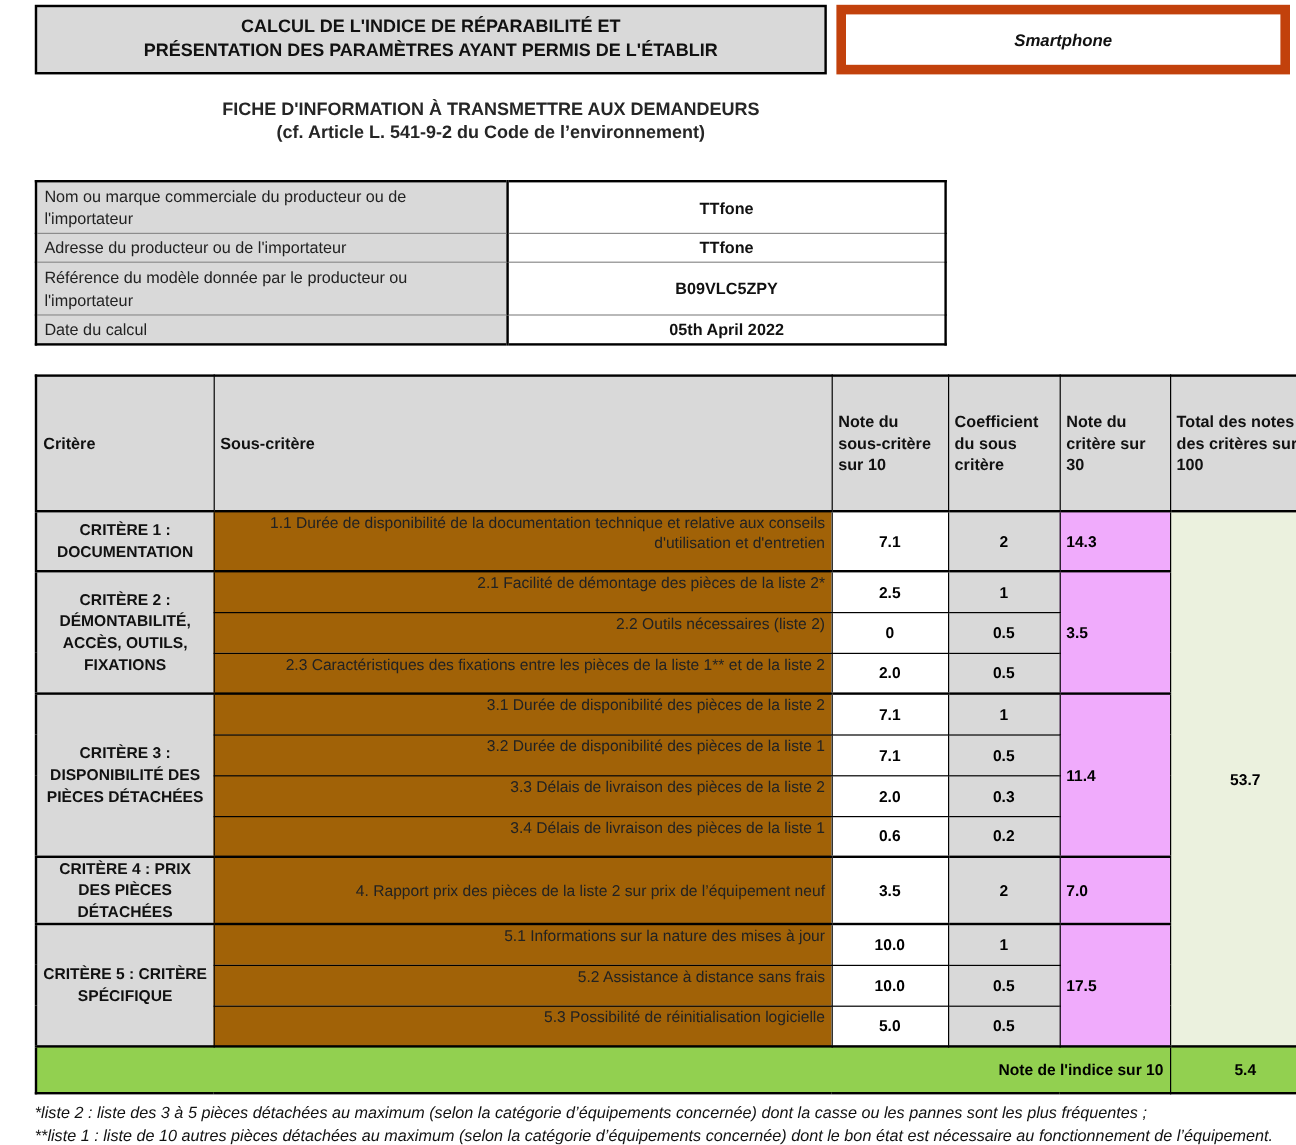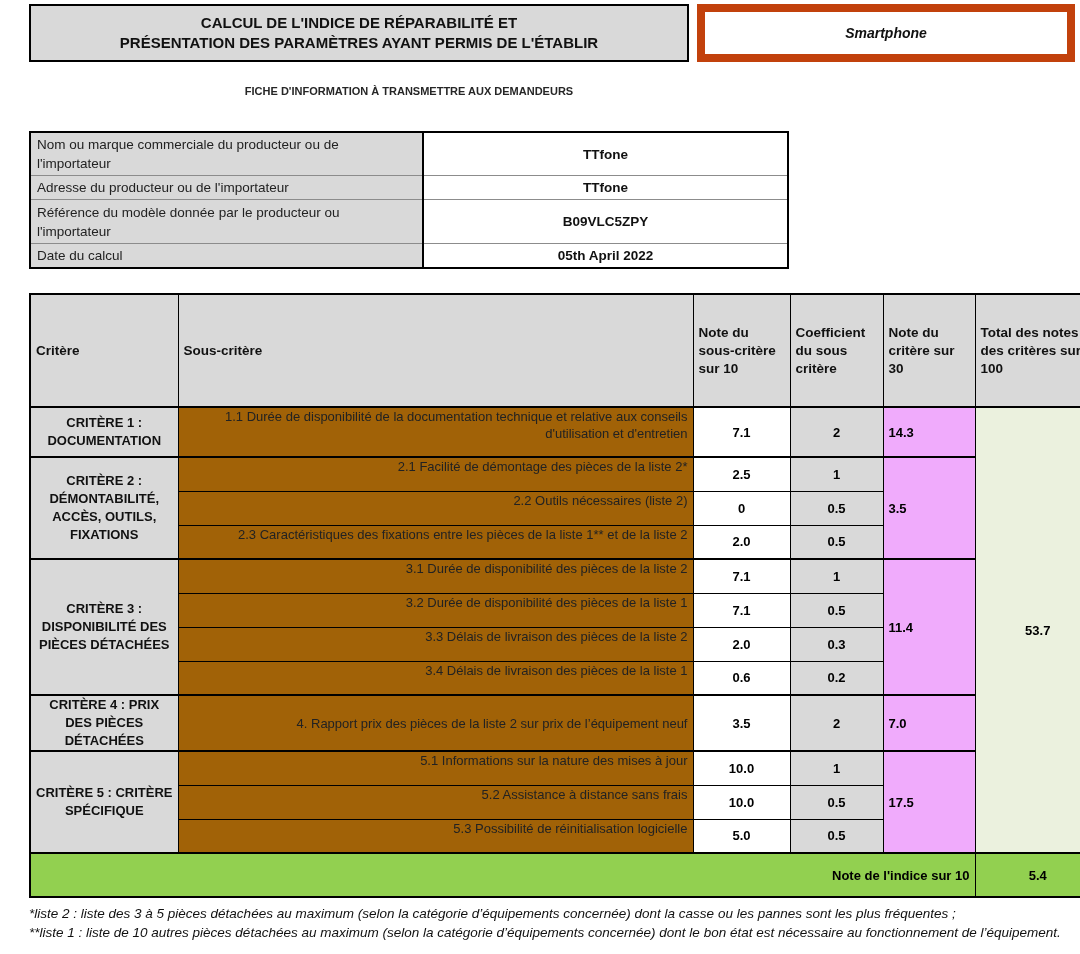--- a/index.html
+++ b/index.html
@@ -19,21 +19,21 @@
   }
   .title-box div { font-weight: bold; font-size: 15px; line-height: 20px; color: #111; }
   .product-box {
     flex: 1; border: 8px solid #c2410c; background: #fff;
     display: flex; align-items: center; justify-content: center;
     font-weight: bold; font-style: italic; font-size: 14px; color: #111;
   }
 
   
   .subtitle { width: 760px; margin-top: 20px; text-align: center; }
-  .subtitle div { font-weight: bold; font-size: 11px; line-height: 19px; color: #262626; }
+  .subtitle div { font-weight: bold; font-size: 15px; line-height: 19px; color: #262626; }
 
   
   table.info {
     border-collapse: collapse; width: 758px; margin-top: 30px;
     border: 2px solid #000; table-layout: fixed;
   }
   table.info td { border: 1px solid #8c8c8c; font-size: 13.5px; }
   table.info td.label {
     background: #d9d9d9; padding: 2px 6px; color: #222;
     border-right: 2px solid #000; line-height: 19px;
@@ -74,21 +74,21 @@
     font-size: 13.5px;
   }
   td.total {
     background: #ebf1de; font-weight: bold; text-align: center; vertical-align: middle;
     font-size: 13.5px; border-left: 2px solid #000;
   }
   tr.r-tall td { height: 50px; }
   tr.r-std td { height: 34px; }
   tr.r-big td { height: 53px; }
   tr.index-row td {
-    border-top: 2px solid #000; background: #92d050; height: 44px;
+    border-top: 2px solid #000; background: #92d050; height: 39px;
   }
   td.index-label {
     text-align: right; font-weight: bold; font-size: 20px;
     padding-right: 45px; vertical-align: middle; color: #000;
   }
   td.index-value {
     text-align: center; font-weight: bold; font-size: 21px;
     vertical-align: middle; border-left: 2px solid #000; color: #000;
   }
 
@@ -106,20 +106,21 @@
       <div>CALCUL DE L'INDICE DE RÉPARABILITÉ ET</div>
       <div>PRÉSENTATION DES PARAMÈTRES AYANT PERMIS DE L'ÉTABLIR</div>
     </div>
     <div class="product-box">
       <span>Smartphone</span>
     </div>
   </div>
 
   <div class="subtitle">
     <div>FICHE D'INFORMATION À TRANSMETTRE AUX DEMANDEURS</div>
+    <div>(cf. Article L. 541-9-2 du Code de l’environnement)</div>
   </div>
 
   <table class="info">
     <colgroup>
         <col style="width:393px">
         <col style="width:365px">
       </colgroup>
     <tbody>
       <tr class="r1">
         <td class="label">Nom ou marque commerciale du producteur ou de l'importateur</td>

